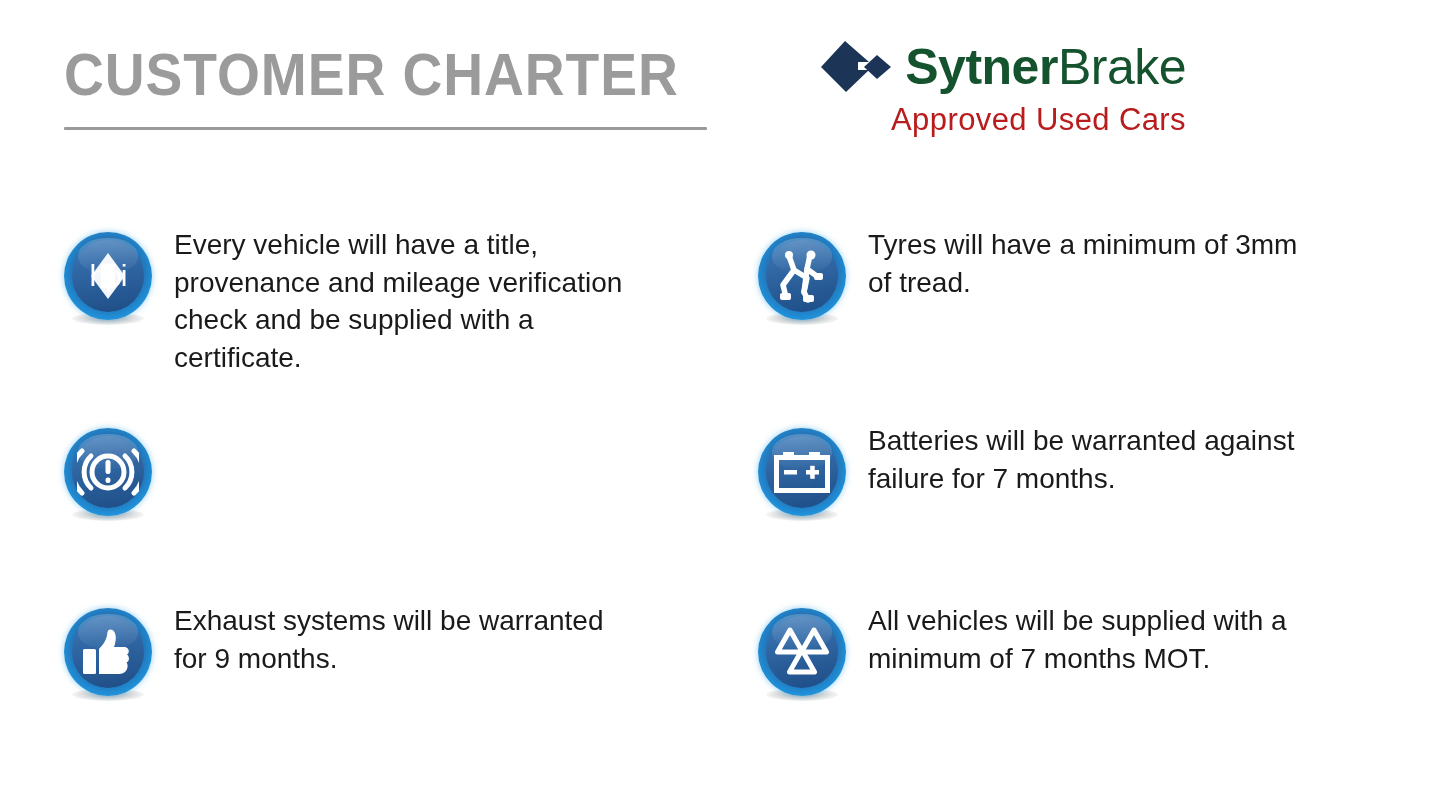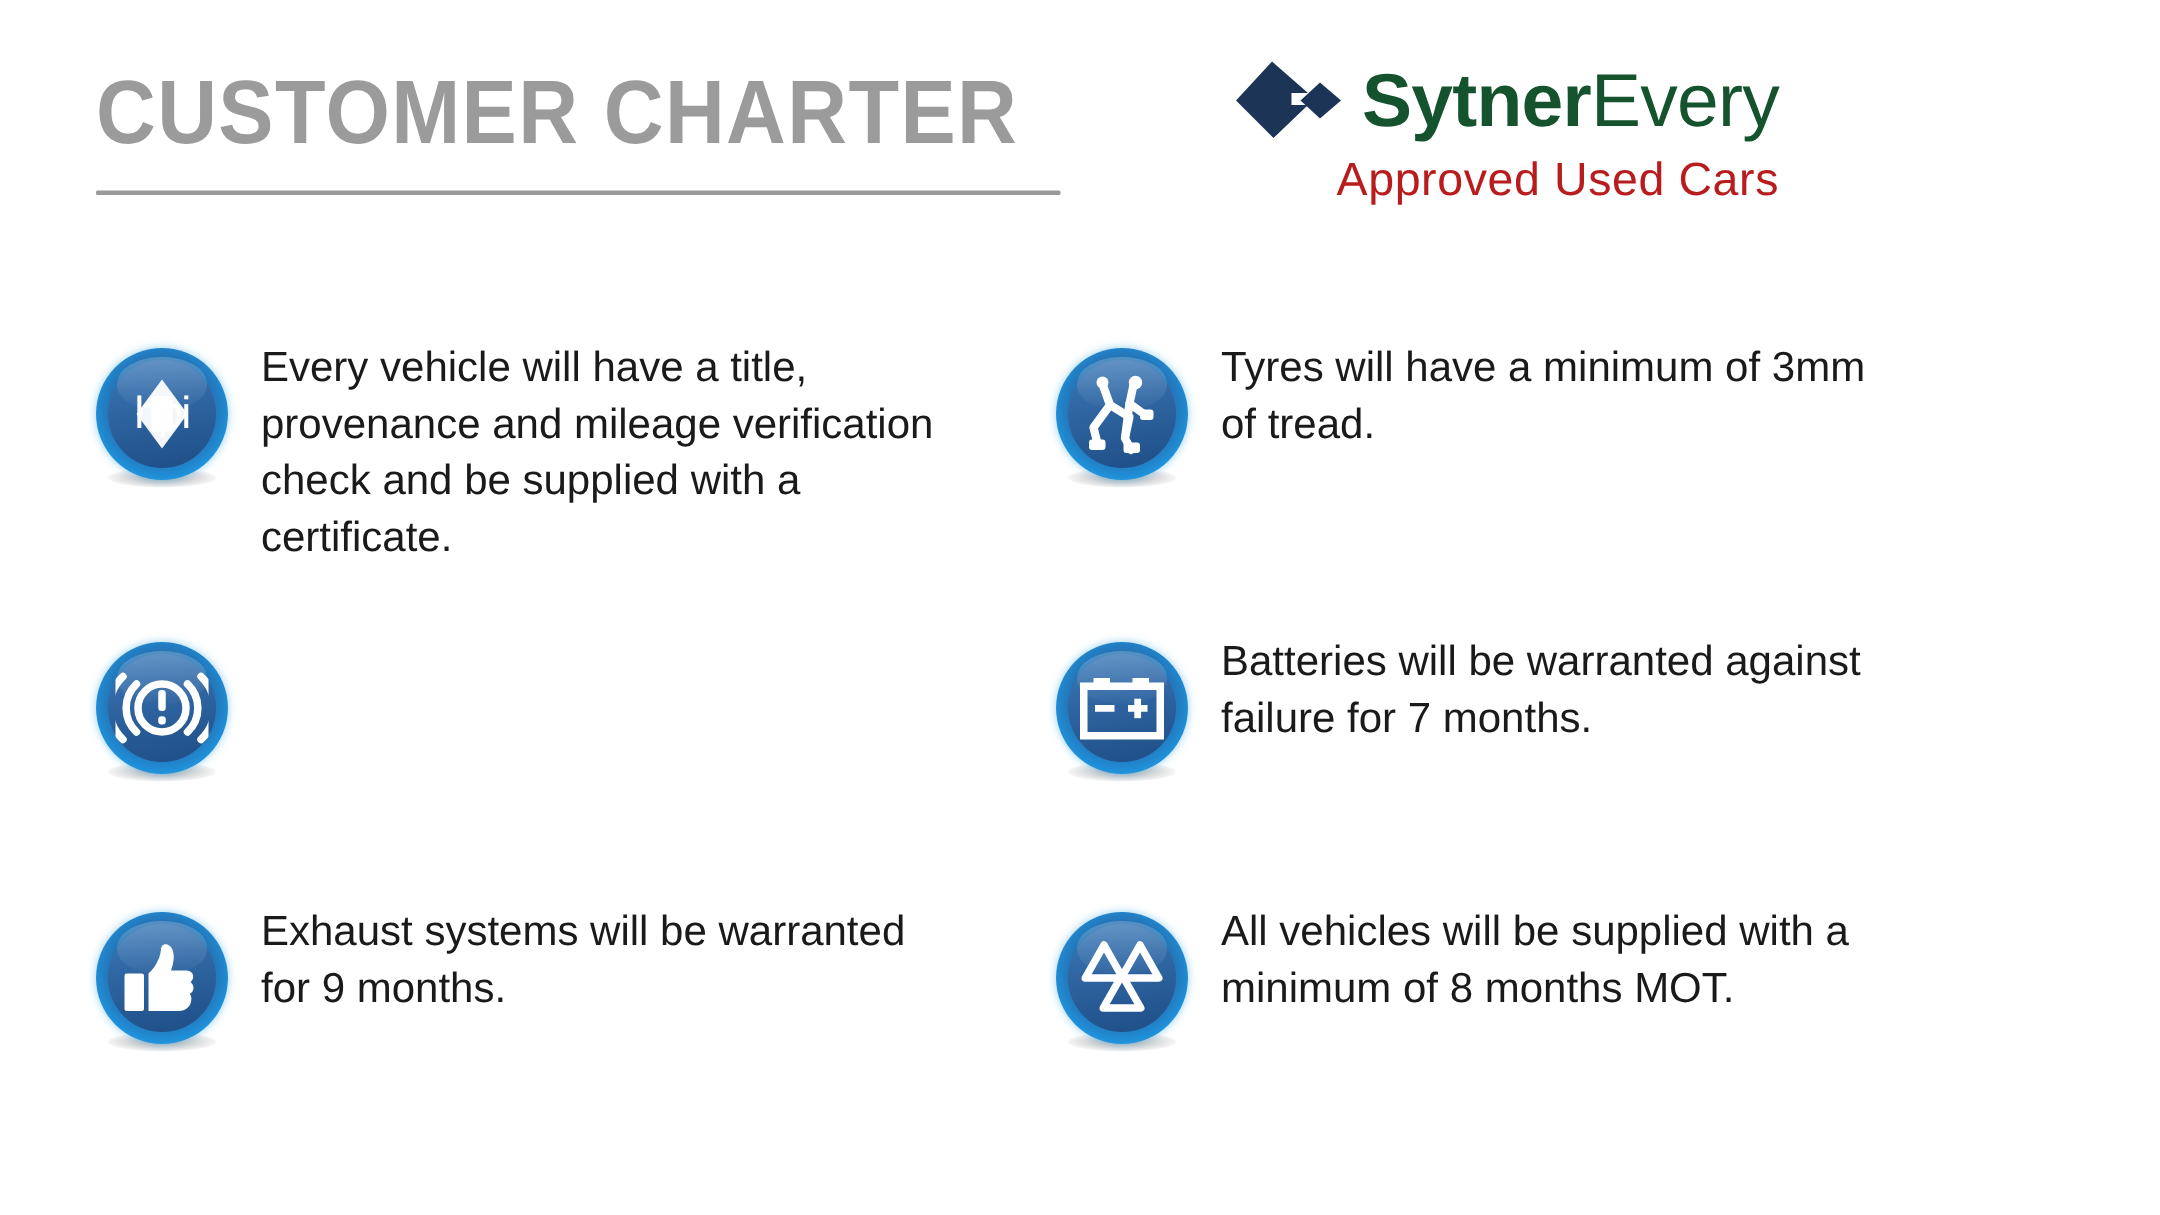--- a/index.html
+++ b/index.html
@@ -98,21 +98,21 @@
     width: 1440px;
     height: 560px;
   }
   .charter-item {
     position: absolute;
     display: flex;
     align-items: flex-start;
     width: 560px;
   }
   .col-left  { left: 64px; }
-  .col-right { left: 704px; }
+  .col-right { left: 758px; }
   .row-1 { top: 16px; }
   .row-2 { top: 212px; }
   .row-3 { top: 392px; }
 
   .item-icon {
     position: relative;
     width: 88px;
     height: 88px;
     flex: none;
     margin-right: 22px;
@@ -199,21 +199,21 @@
 
       <div class="logo-mark">
         <svg width="76" height="56" viewBox="0 0 76 56" aria-hidden="true">
           <path d="M26 2 L50 23 L39 23 L39 31 L50 31 L27 53 L2 28 Z" fill="#1c3557"></path>
           <path d="M58 16 L72 28 L58 40 L45 28 Z" fill="#1c3557"></path>
         </svg>
       </div>
 
       <div class="logo-wordmark">
         <span class="logo-word-bold">Sytner</span>
-          <span class="logo-word-light">Every</span>
+          <span class="logo-word-light">Brake</span>
       </div>
 
     </div>
     <div class="logo-tagline">Approved Used Cars</div>
   </div>
 
 </div>
 
 <div class="charter-grid">
 
@@ -335,16 +335,16 @@
             <g fill="none" stroke="#ffffff" stroke-width="5" stroke-linejoin="round">
               <path d="M17 4 L29.5 26 L4.5 26 Z"></path>
               <path d="M41 4 L53.5 26 L28.5 26 Z"></path>
               <path d="M29 24 L41.5 46 L16.5 46 Z"></path>
             </g>
           </svg>
         </div>
         <div class="icon-gloss"></div>
       </div>
     </div>
-    <div class="item-text">All vehicles will be supplied with a minimum of 8 months MOT.</div>
+    <div class="item-text">All vehicles will be supplied with a minimum of 7 months MOT.</div>
   </div>
 
 </div>
 
 </body></html>

